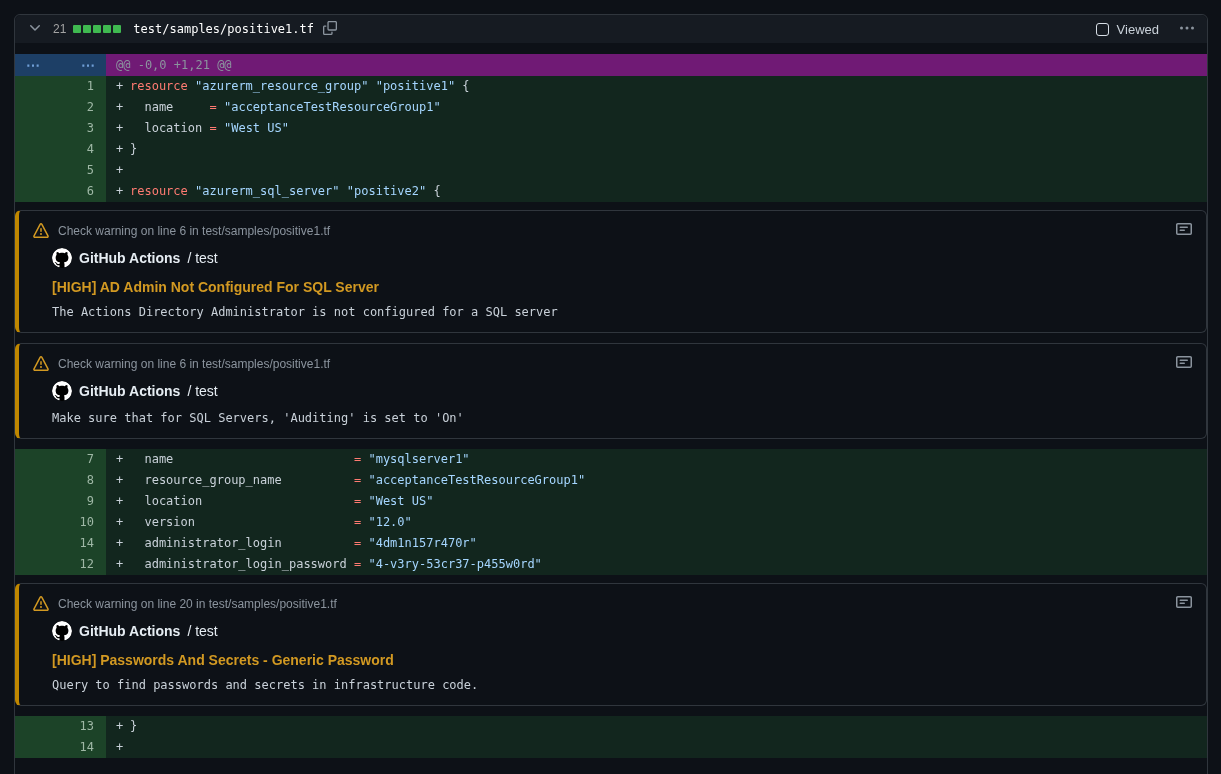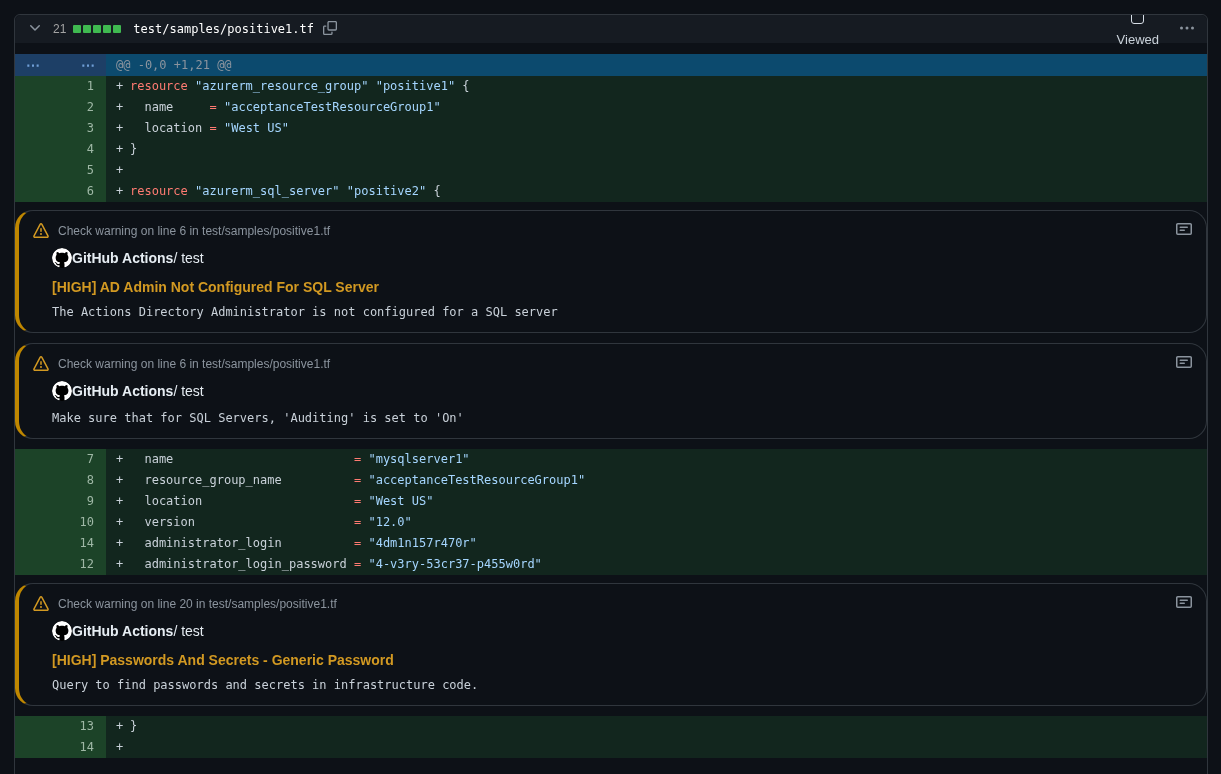--- a/index.html
+++ b/index.html
@@ -11,48 +11,48 @@
   .diff-container { border:1px solid #30363d; border-radius:6px; background:#0d1117; min-height:900px; overflow:hidden; }
 
   
   .file-header { display:flex; align-items:center; height:28px; background:#161b22; padding:0 12px; border-radius:6px 6px 0 0; }
   .chev-btn { margin-right:10px; }
   .count { font-size:12px; color:#a3a3a3; margin-right:7px; }
   .diffstat { display:flex; gap:2px; margin-right:12px; align-items:center; }
   .square { width:8px; height:8px; background:#3fb950; border-radius:1px; display:inline-block; }
   .filename { font-family:"DejaVu Sans Mono", monospace; font-size:12px; color:#ffffff; margin-right:9px; }
   .spacer { flex:1; }
-  .viewed { display:flex; align-items:center; gap:8px; color:#c9d1d9; font-size:13px; margin-right:20px; cursor:pointer;flex-direction:column; }
+  .viewed { display:flex; align-items:center; gap:8px; color:#c9d1d9; font-size:13px; margin-right:20px; cursor:pointer; }
   .checkbox { width:13px; height:13px; border:1.5px solid #d7dee6; border-radius:3px; background:transparent; display:inline-block; }
   .header-gap { height:11px; background:#0d1117; }
 
   
   .hunk-row { display:flex; height:22px; line-height:22px; font-family:"DejaVu Sans Mono", monospace; font-size:12px; }
   .hunk-gutter { width:91px; background:#1d3f66; display:flex; justify-content:space-between; align-items:center; padding:0 11px; }
   .hunk-gutter button { color:#6f9ed6; font-size:14px; font-weight:bold; line-height:22px; }
-  .hunk-text { flex:1; background:#0c4a6e; color:#8b949e; padding-left:10px; }
+  .hunk-text { flex:1; background:#701a75; color:#8b949e; padding-left:10px; }
 
   
   .code-block { width:100%; }
   .code-row { display:flex; height:21px; line-height:21px; font-family:"DejaVu Sans Mono", monospace; font-size:12px; }
   .gutter { width:91px; background:#1c4328; color:#9fb8a6; text-align:right; padding-right:12px; cursor:pointer; user-select:none; }
   .line-content { flex:1; background:#12261e; display:flex; padding-left:10px; white-space:pre; }
   .marker { width:14px; color:#c9d1d9; }
   .code { white-space:pre; }
   .tok-k { color:#ff7b72; }
   .tok-s { color:#a5d6ff; }
   .tok-p { color:#c9d1d9; }
 
   
-  .annotation { margin:8px 0 10px; border:1px solid #30363d; border-left:4px solid #bf8700; border-radius:18px; background:#0d1117; }
+  .annotation { margin:8px 0 10px; border:1px solid #30363d; border-left:4px solid #bf8700; border-radius:6px; background:#0d1117; }
   .ann-header { display:flex; align-items:center; gap:9px; padding:10px 14px 0 14px; font-size:12px; color:#8b949e; }
   .warn-icon { display:flex; align-items:center; }
   .ann-action { margin-left:auto; }
   .ann-body { padding:8px 16px 13px 33px; }
-  .ann-source { display:flex; align-items:center; }
+  .ann-source { display:flex; align-items:center; gap:7px; }
   .avatar { width:20px; height:20px; border-radius:50%; background:#000; display:flex; align-items:center; justify-content:center; overflow:hidden; }
   .src-name { font-size:14px; font-weight:bold; color:#e6edf3; cursor:pointer; }
   .src-suffix { font-size:14px; color:#e6edf3; cursor:pointer; }
   .ann-title { margin-top:11px; font-size:14px; font-weight:bold; color:#d29922; }
   .ann-message { margin-top:10px; font-family:"DejaVu Sans Mono", monospace; font-size:12px; color:#c9d1d9; }
 </style>
 </head>
 <body>
 
 <div class="page">

